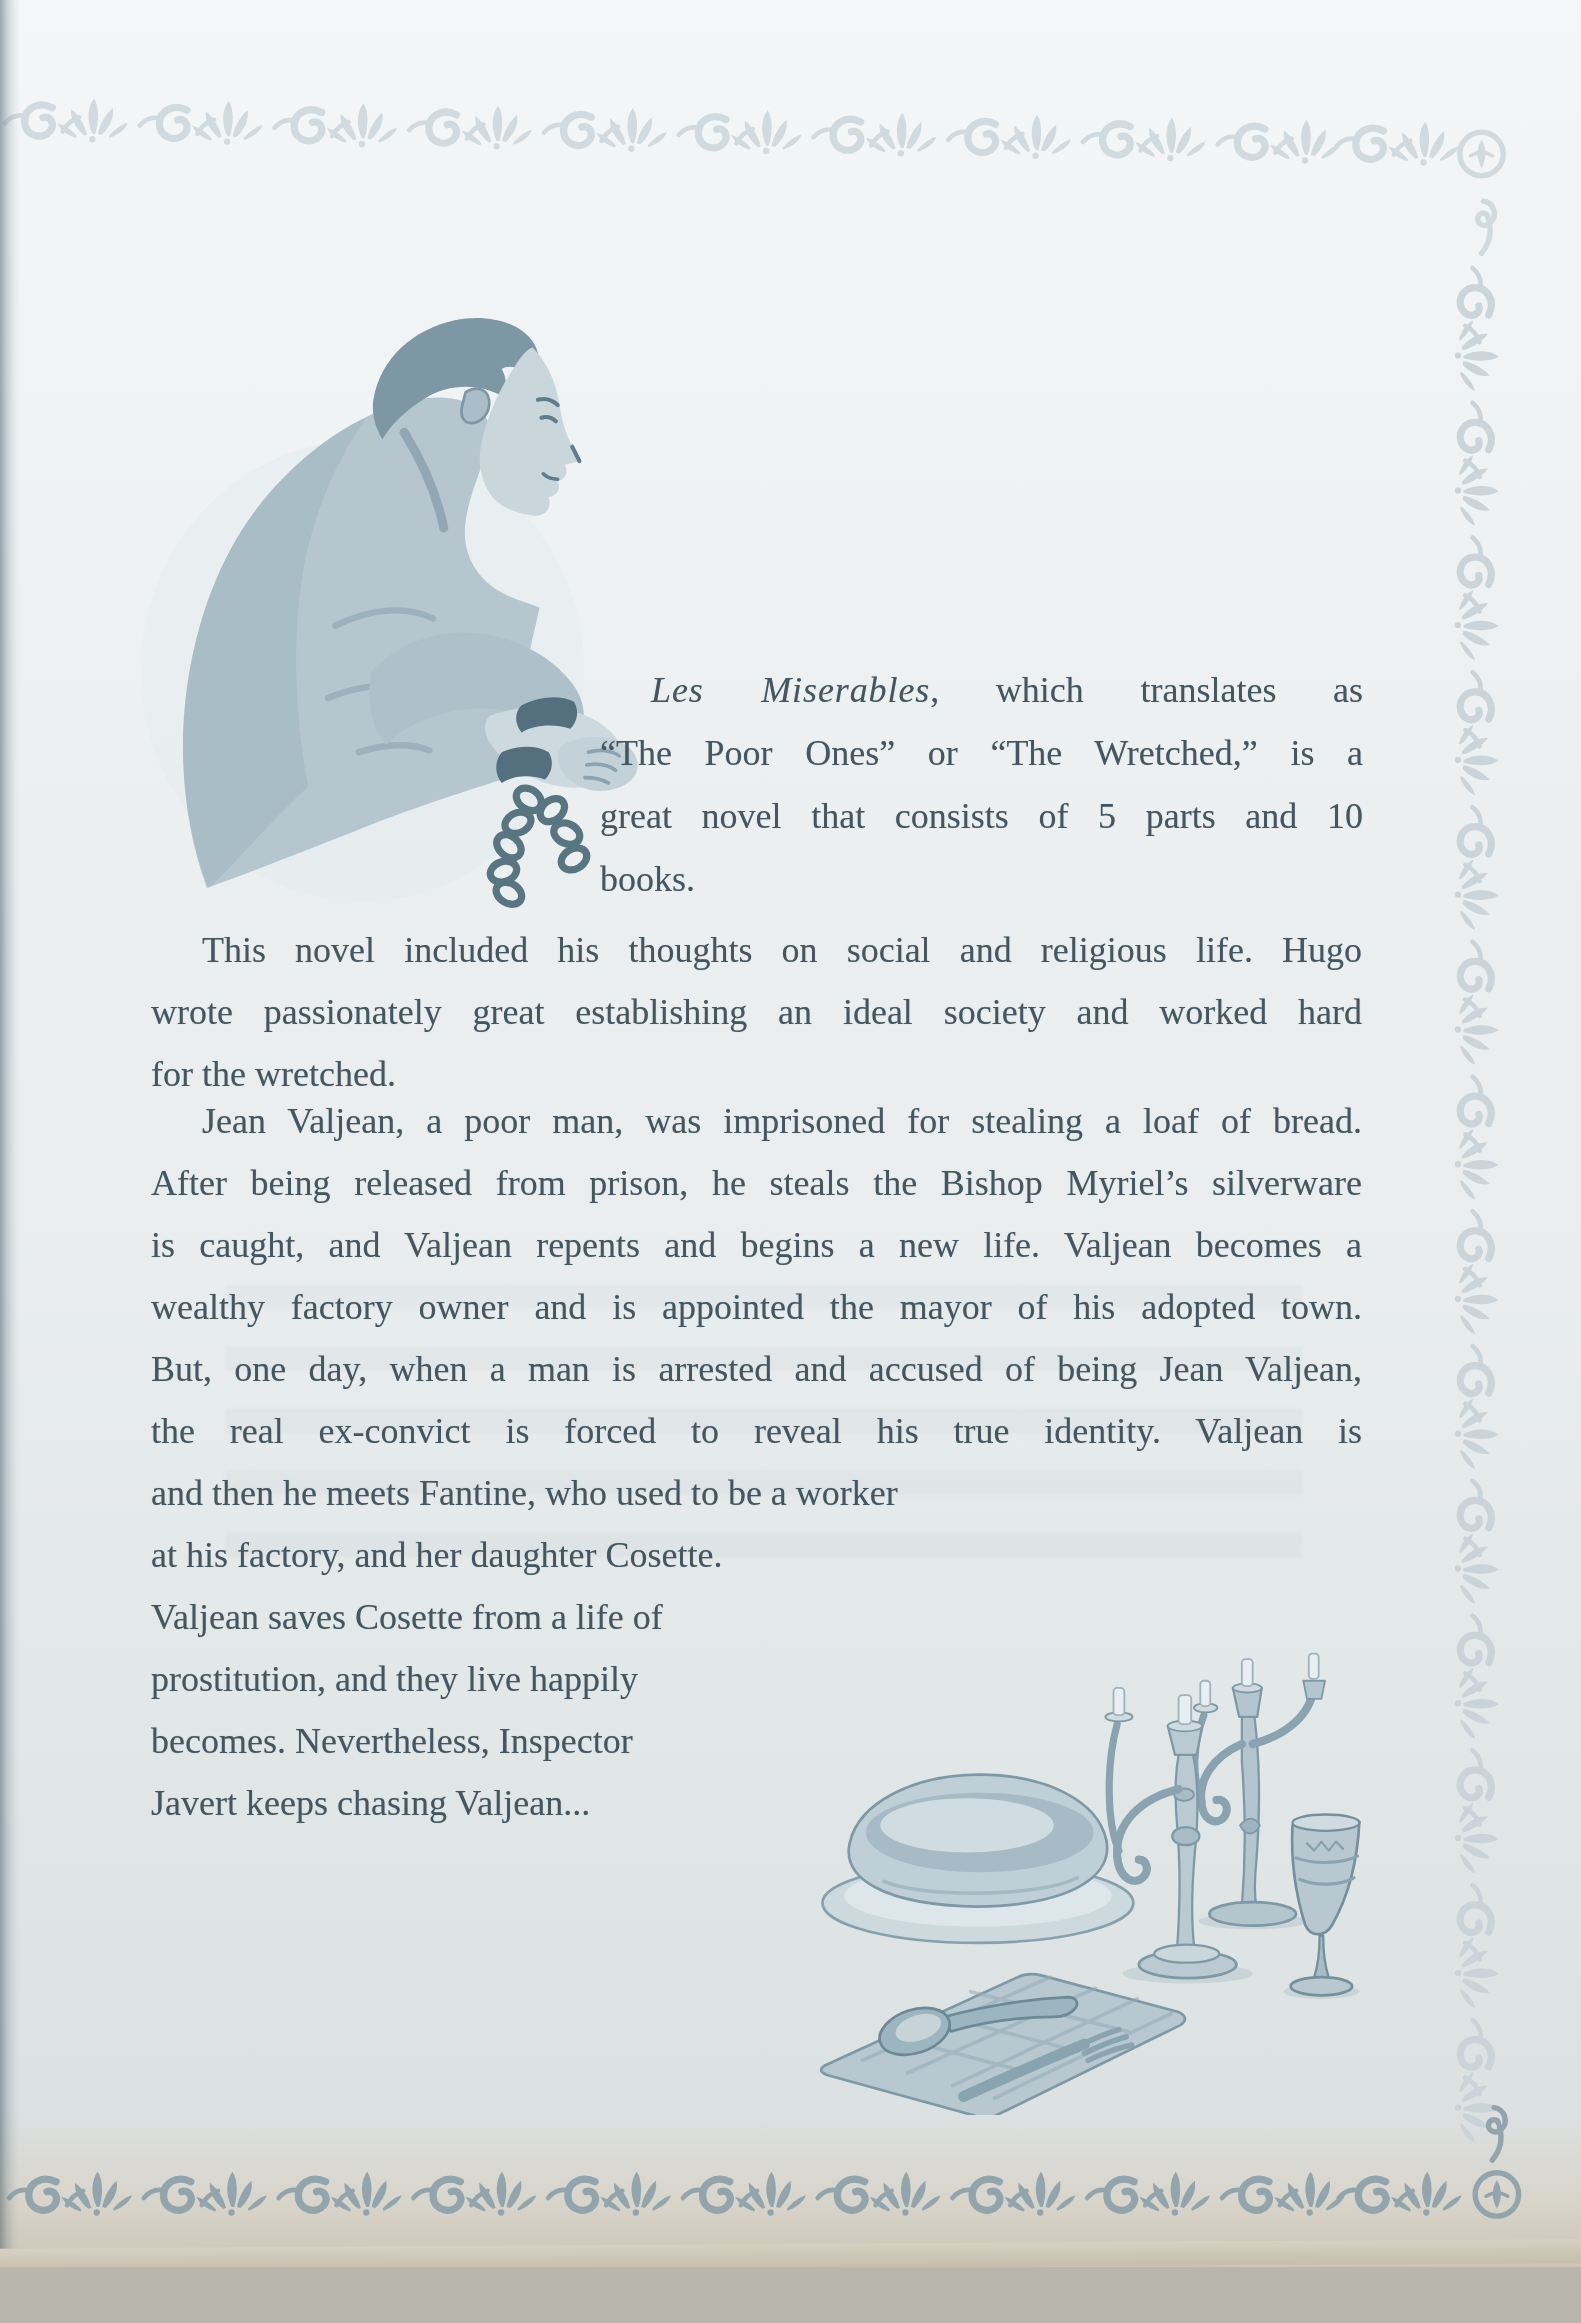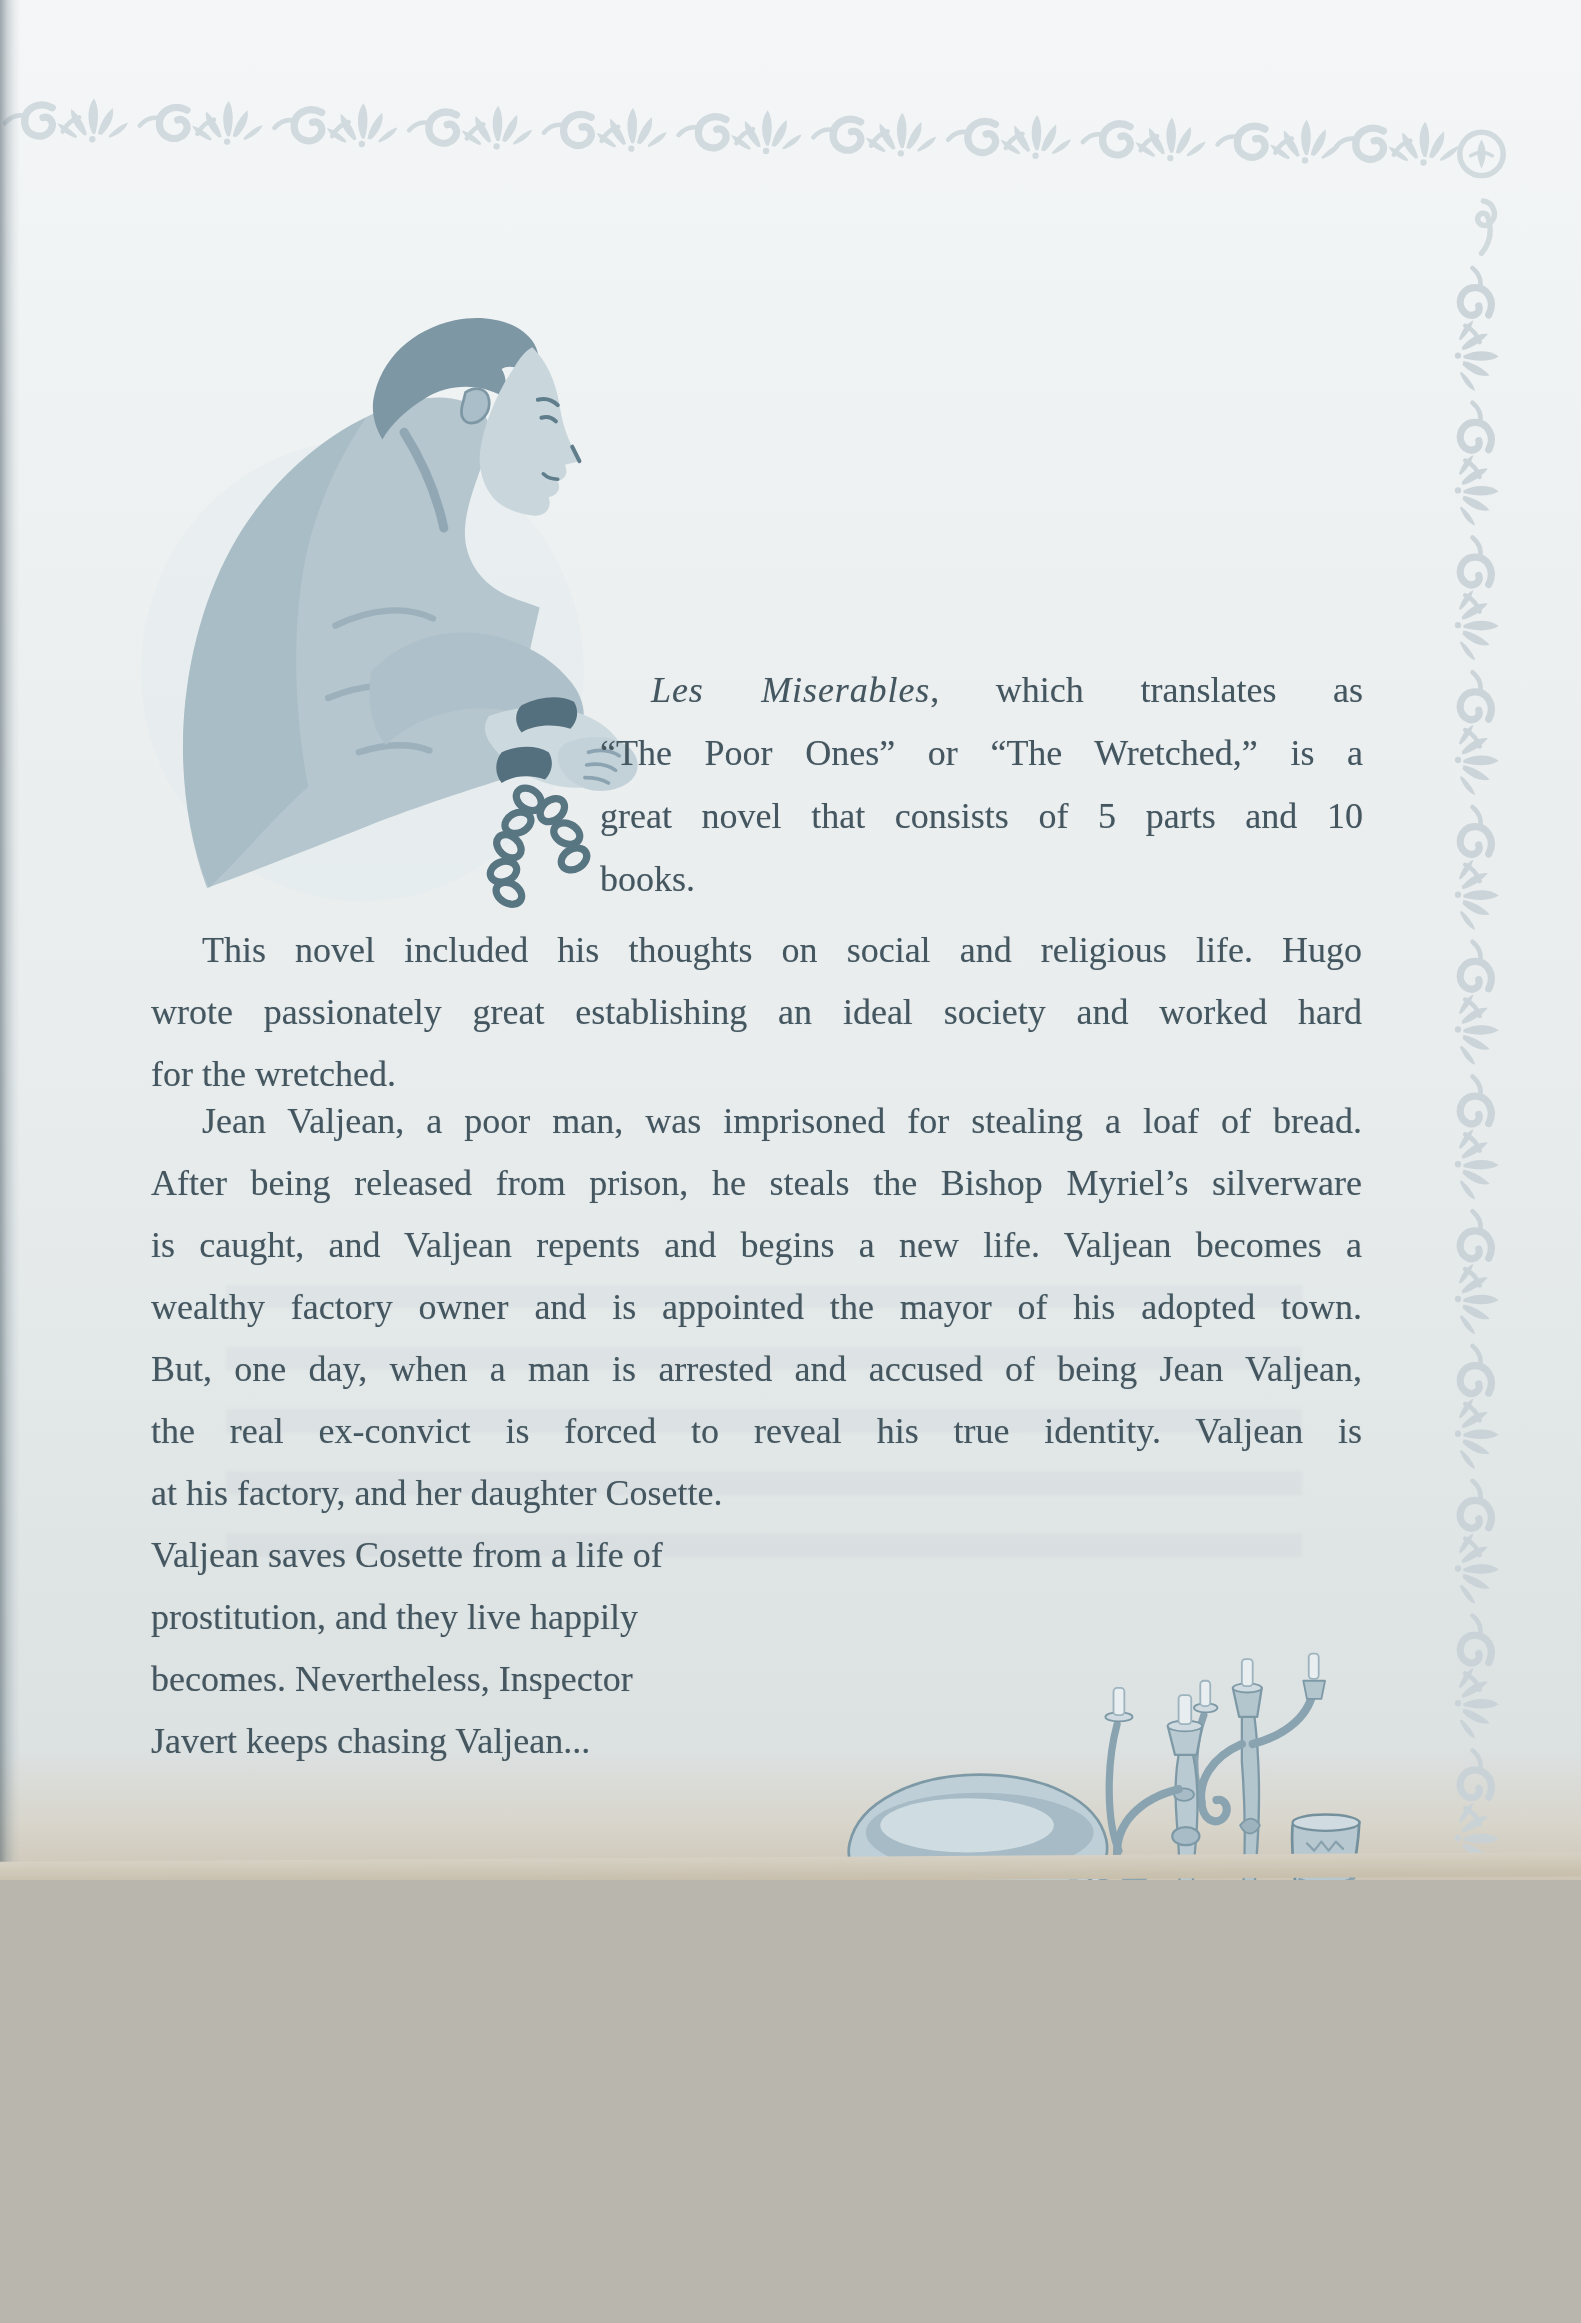--- a/index.html
+++ b/index.html
@@ -1,18 +1,18 @@
 <!DOCTYPE html>
 <html style="font-size:14.5px"><head>
 <meta charset="utf-8">
 <style>
   html,body{margin:0;padding:0;background:#b9b6ad;}
   .page{
     position:relative;
-    width:1581px;height:1880px;
+    width:1581px;height:2267px;
     overflow:hidden;
     font-family:"Liberation Serif","DejaVu Serif",serif;
     background:linear-gradient(180deg,
       #f4f6f7 0%, #f0f3f4 18%, #ecefF0 38%, #e9edee 55%,
       #e3e8e9 72%, #dee3e4 86%, #dce1e2 93%,
       #d8d5cb 97%, #cdc5b6 100%);
   }
   
   .spine{
     position:absolute;left:0;top:0;bottom:0;width:20px;
@@ -273,20 +273,21 @@
       <div class="line just">wrote passionately great establishing an ideal society and worked hard</div>
       <div class="line">for the wretched.</div>
     </div>
   <div class="para p3">
       <div class="line just ind">Jean Valjean, a poor man, was imprisoned for stealing a loaf of bread.</div>
       <div class="line just">After being released from prison, he steals the Bishop Myriel’s silverware</div>
       <div class="line just">is caught, and Valjean repents and begins a new life. Valjean becomes a</div>
       <div class="line just">wealthy factory owner and is appointed the mayor of his adopted town.</div>
       <div class="line just">But, one day, when a man is arrested and accused of being Jean Valjean,</div>
       <div class="line just">the real ex-convict is forced to reveal his true identity. Valjean is</div>
+      <div class="line">and then he meets Fantine, who used to be a worker</div>
       <div class="line">at his factory, and her daughter Cosette.</div>
       <div class="line">Valjean saves Cosette from a life of</div>
       <div class="line">prostitution, and they live happily</div>
       <div class="line">becomes. Nevertheless, Inspector</div>
       <div class="line">Javert keeps chasing Valjean...</div>
     </div>
 
   <div class="desk"></div>
 </div>
 

